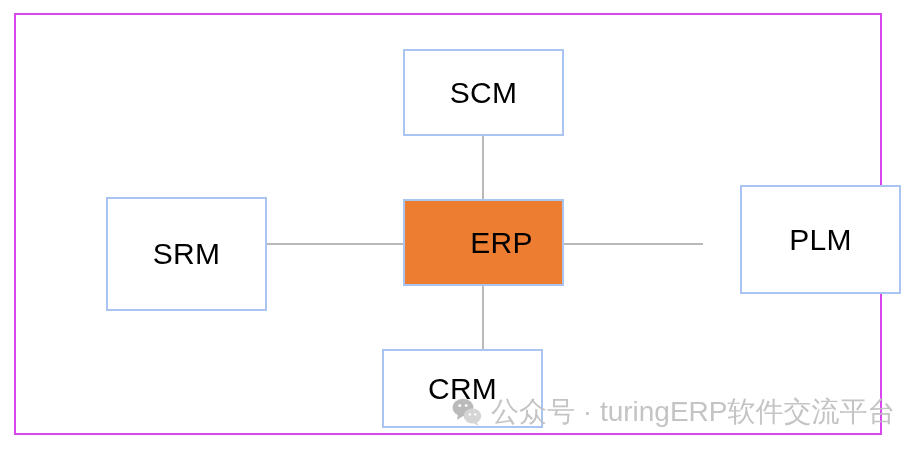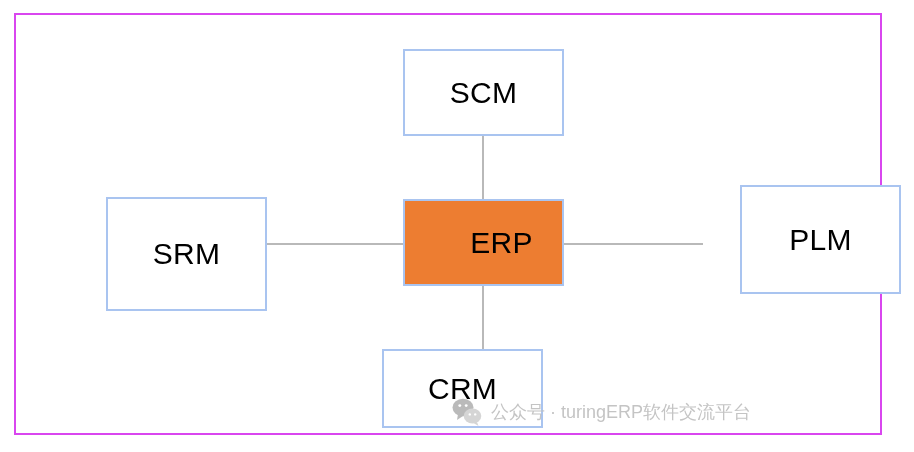--- a/index.html
+++ b/index.html
@@ -130,21 +130,21 @@
     pointer-events: none;
     opacity: 0.92;
   }
   #watermark-icon {
     width: 30px;
     height: 28px;
     display: block;
     flex: 0 0 auto;
   }
   #watermark-text {
-    font-size: 18px;
+    font-size: 28px;
     line-height: 1;
     color: #bfbfbf;
     white-space: nowrap;
     font-family: "Liberation Sans", "DejaVu Sans", sans-serif;
   }
 </style>
 </head>
 <body>
 
 <div id="diagram-canvas">

